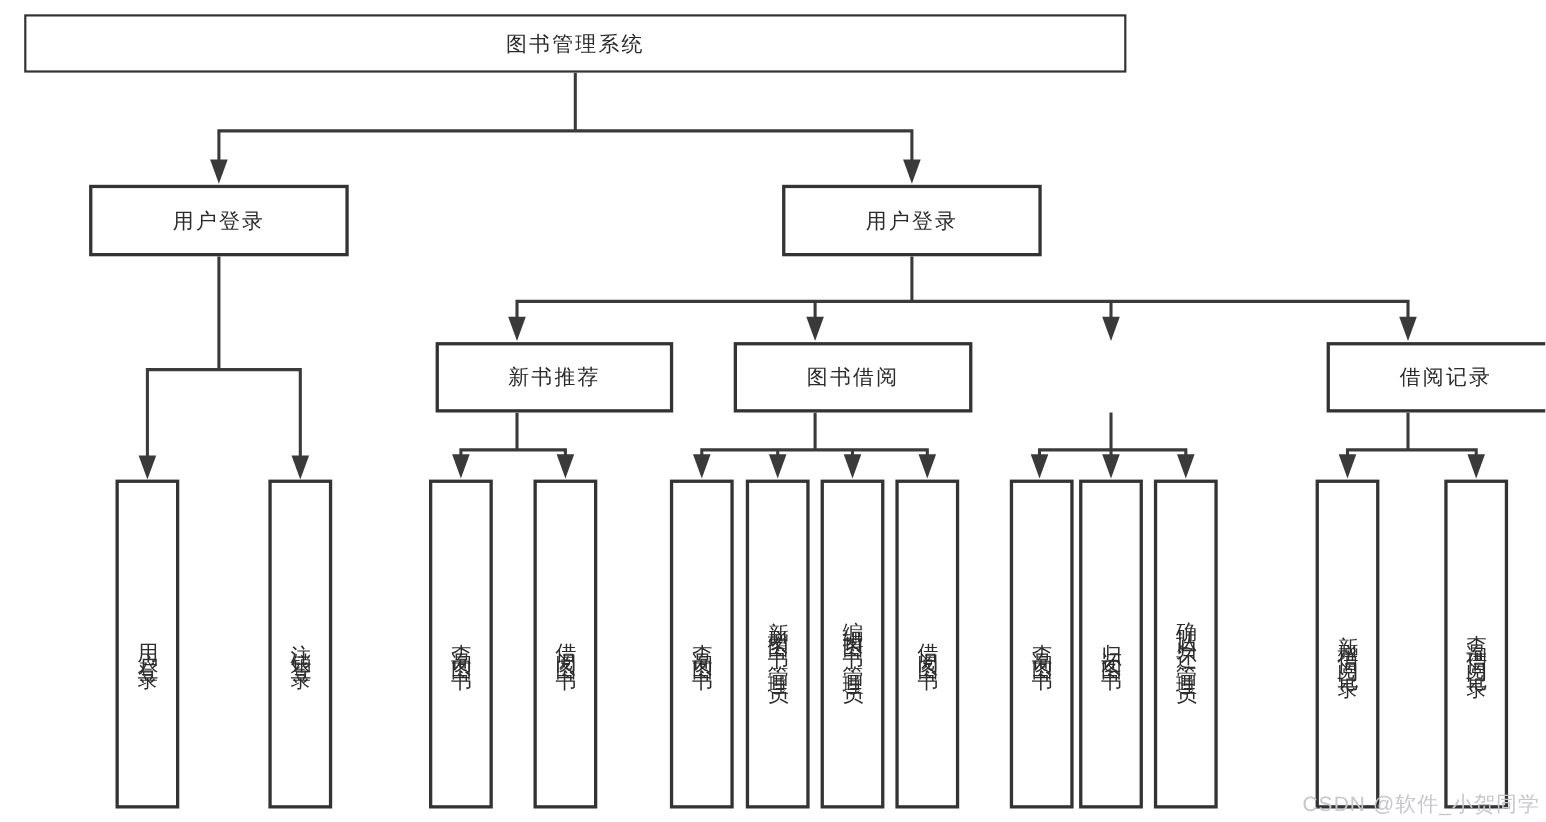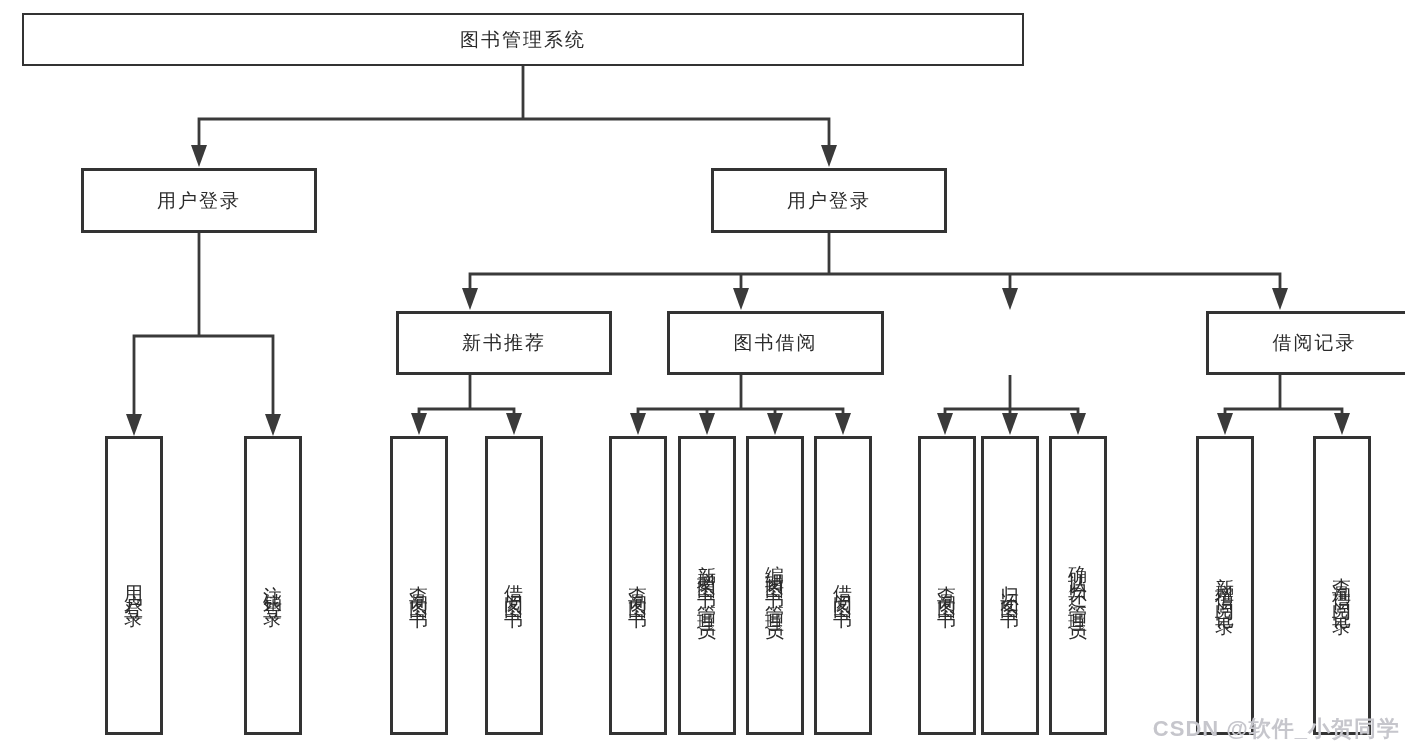--- a/index.html
+++ b/index.html
@@ -63,25 +63,24 @@
     text-orientation: mixed;
     font-size: 19px;
     letter-spacing: 8px;
     line-height: 1;
     white-space: nowrap;
   }
   .watermark {
     position: absolute;
     right: 5px;
     bottom: 3px;
-    font-size: 22px;
+    font-size: 19px;
     letter-spacing: 1px;
     color: var(--watermark, #c6c6cc);
     white-space: nowrap;
-    font-weight: bold;
   }
 </style>
 </head>
 <body>
 
 <div class="canvas">
 
   <svg class="connectors" viewBox="0 0 1405 747" aria-hidden="true">
 
     <path class="link" d="M523 66 V119"></path>

